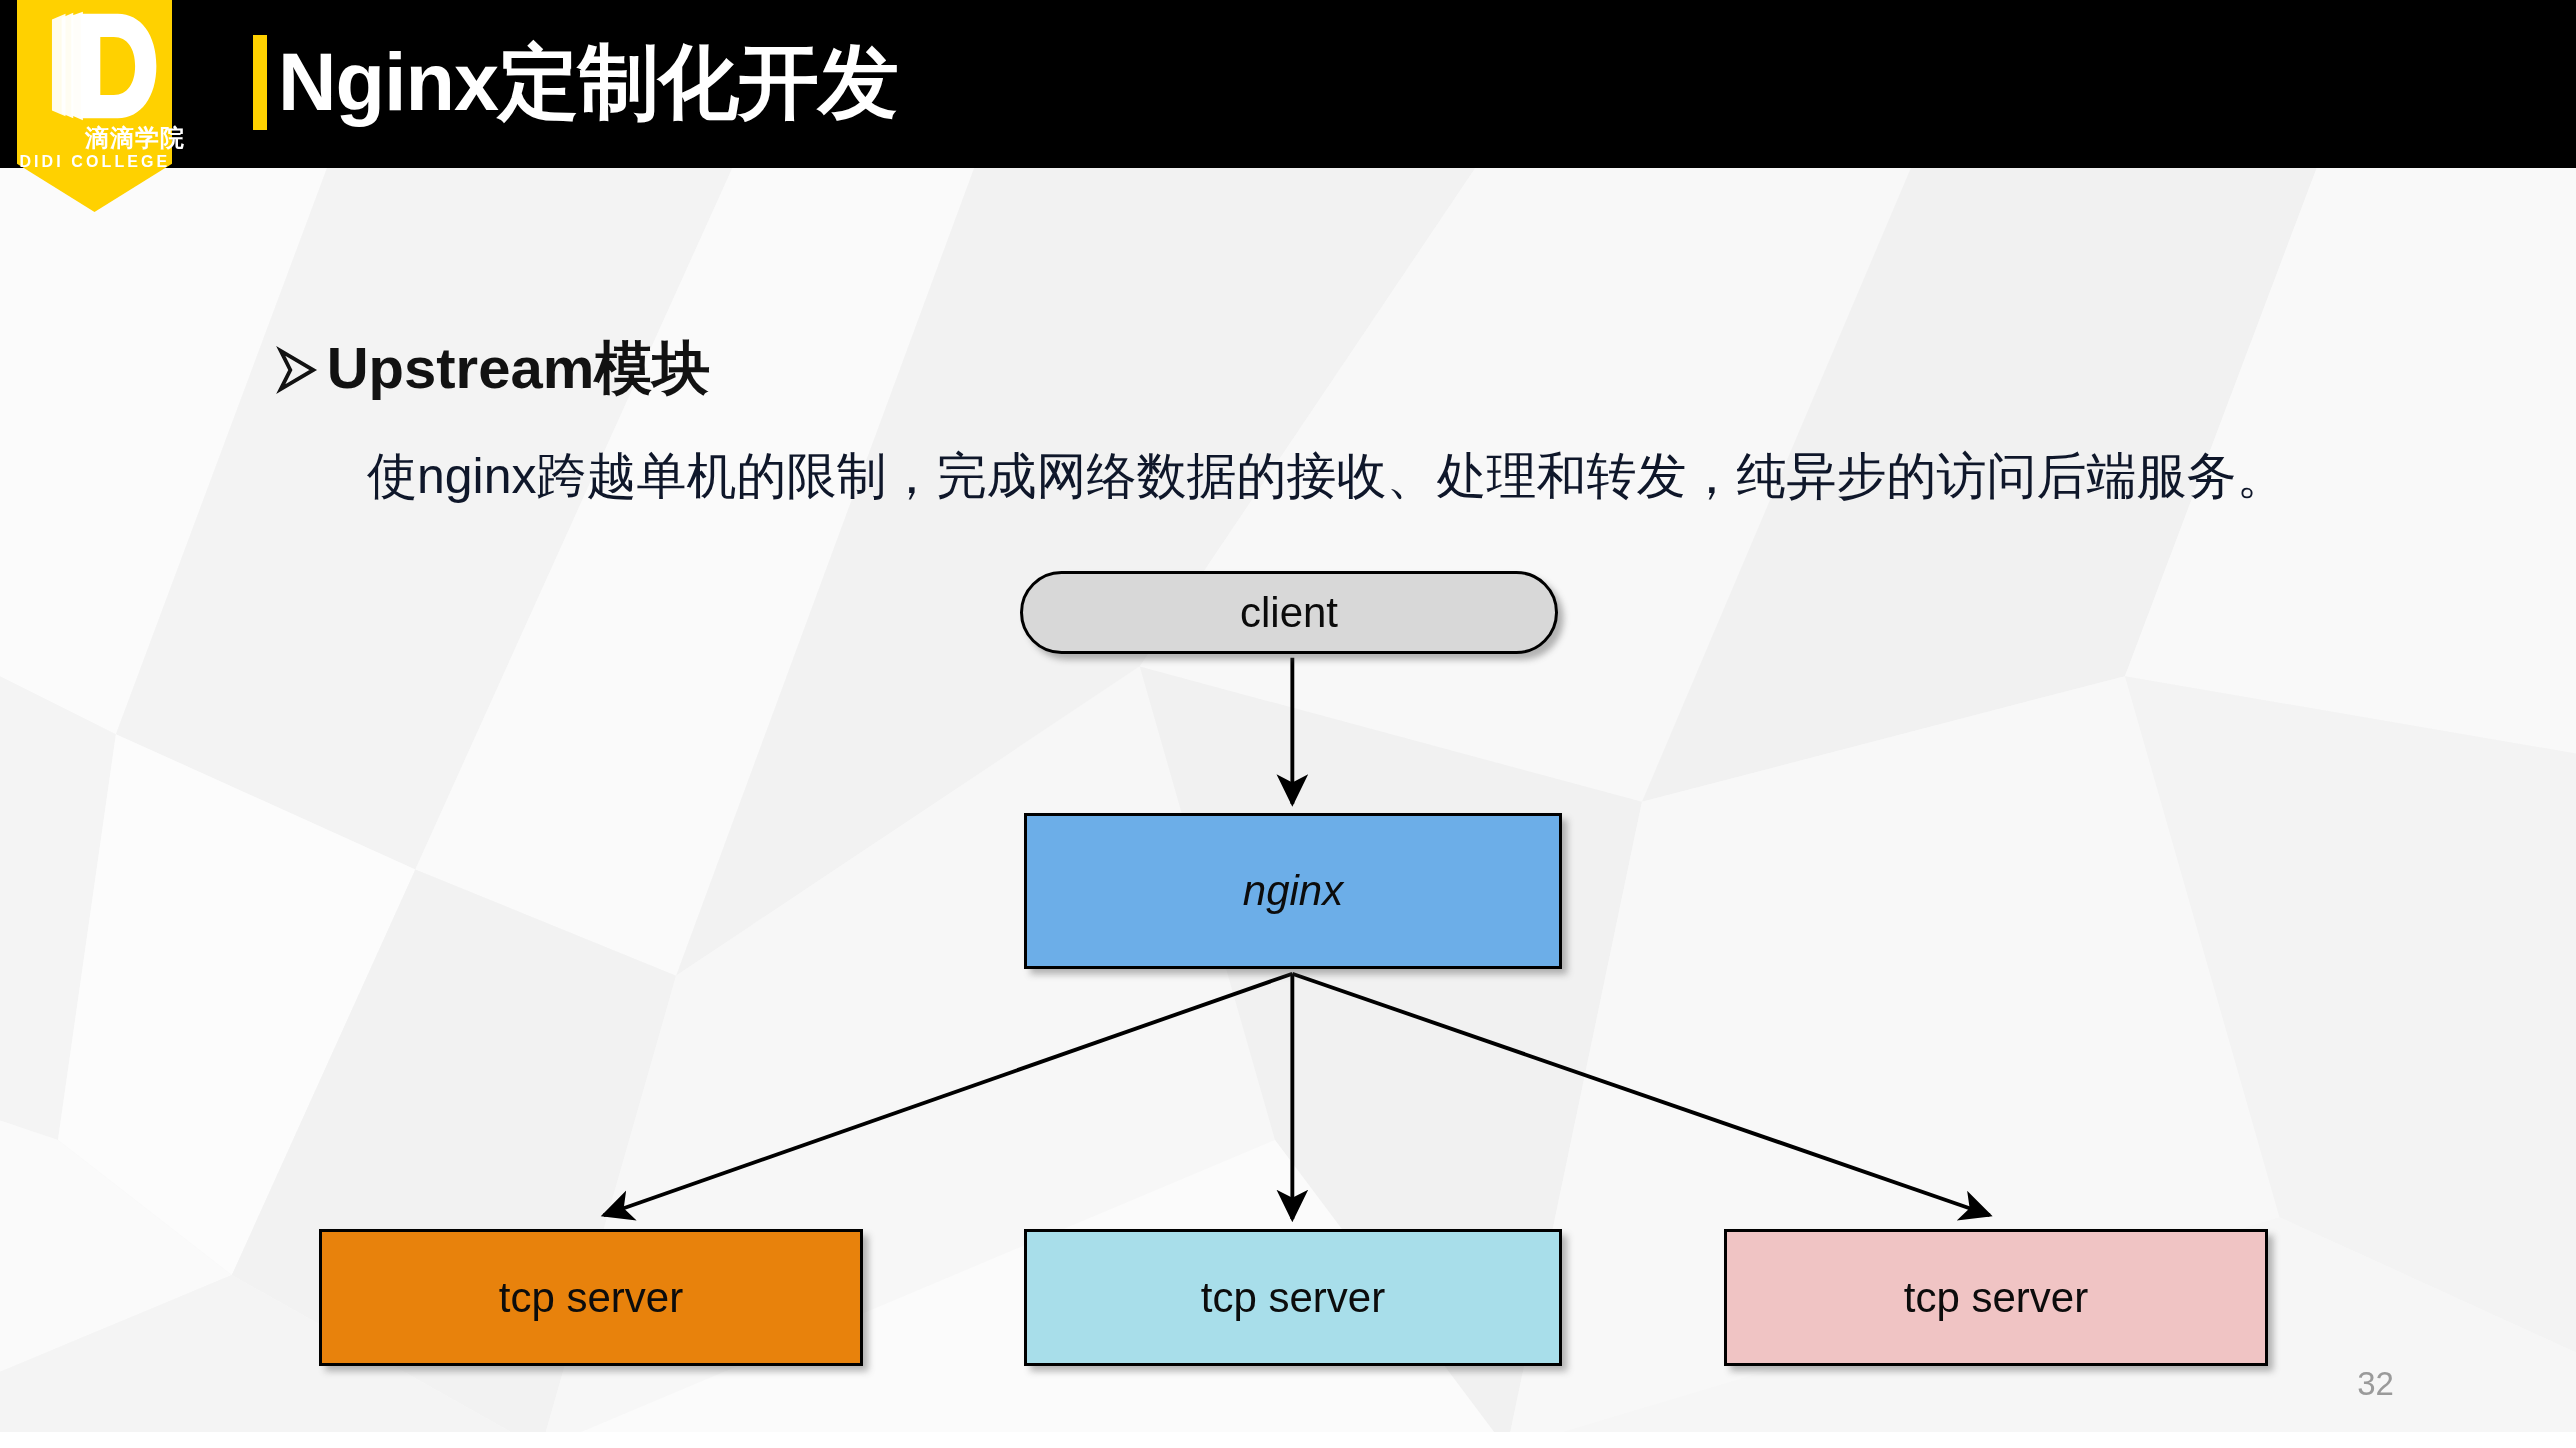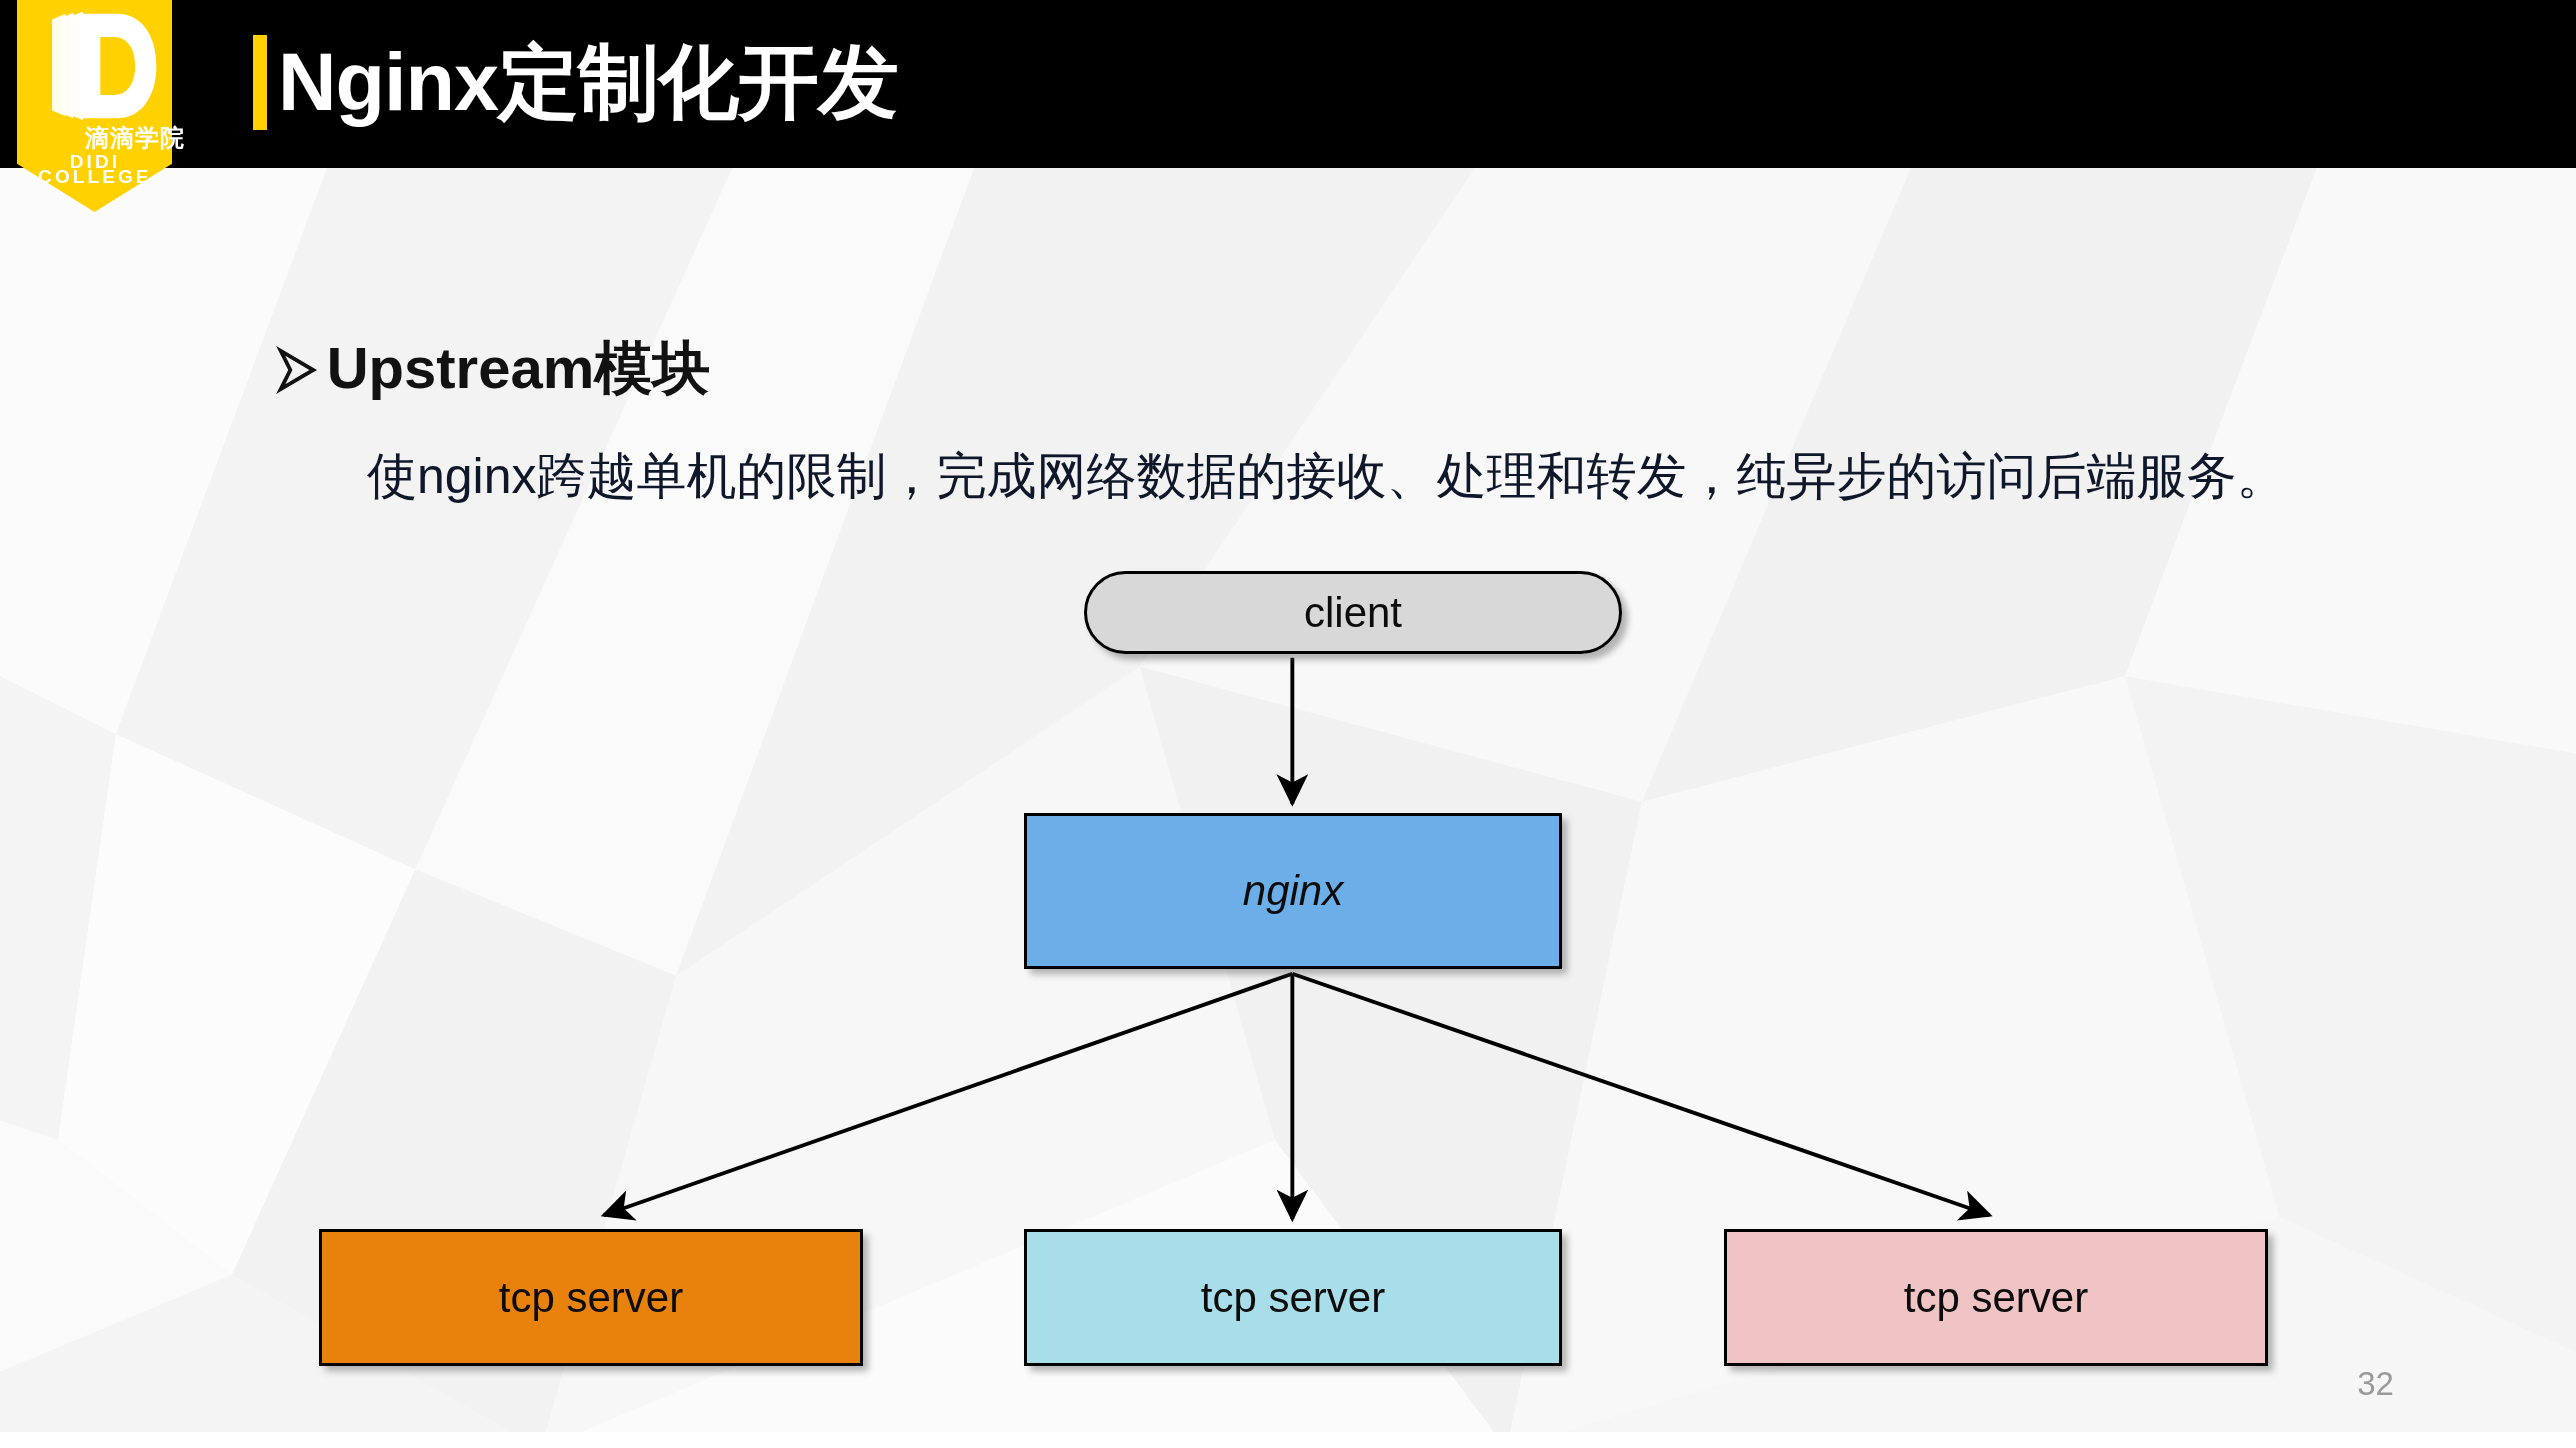--- a/index.html
+++ b/index.html
@@ -89,21 +89,21 @@
     line-height: 27px;
     margin-left: 40px;
   }
   .logo-en {
     position: absolute;
     left: 0;
     top: 155px;
     width: 155px;
     text-align: center;
     color: #ffffff;
-    font-size: 19px;
+    font-size: 16px;
     font-weight: 700;
     letter-spacing: 3.1px;
     line-height: 14.5px;
   }
 
   
   .heading-row {
     position: absolute;
     left: 275px;
     top: 336px;
@@ -151,21 +151,21 @@
     border: 3.9px solid #000000;
     display: flex;
     align-items: center;
     justify-content: center;
     color: #0c0c0c;
     font-size: 42px;
     font-weight: 400;
     box-shadow: 5.8px 5.8px 6.8px rgba(80,80,80,0.42);
   }
   .node-client {
-    left: 1084px;
+    left: 1020px;
     top: 571px;
     width: 538px;
     height: 83px;
     border-radius: 42px;
     background: #d8d8d8;
   }
   .node-nginx {
     left: 1024px;
     top: 813px;
     width: 538px;

